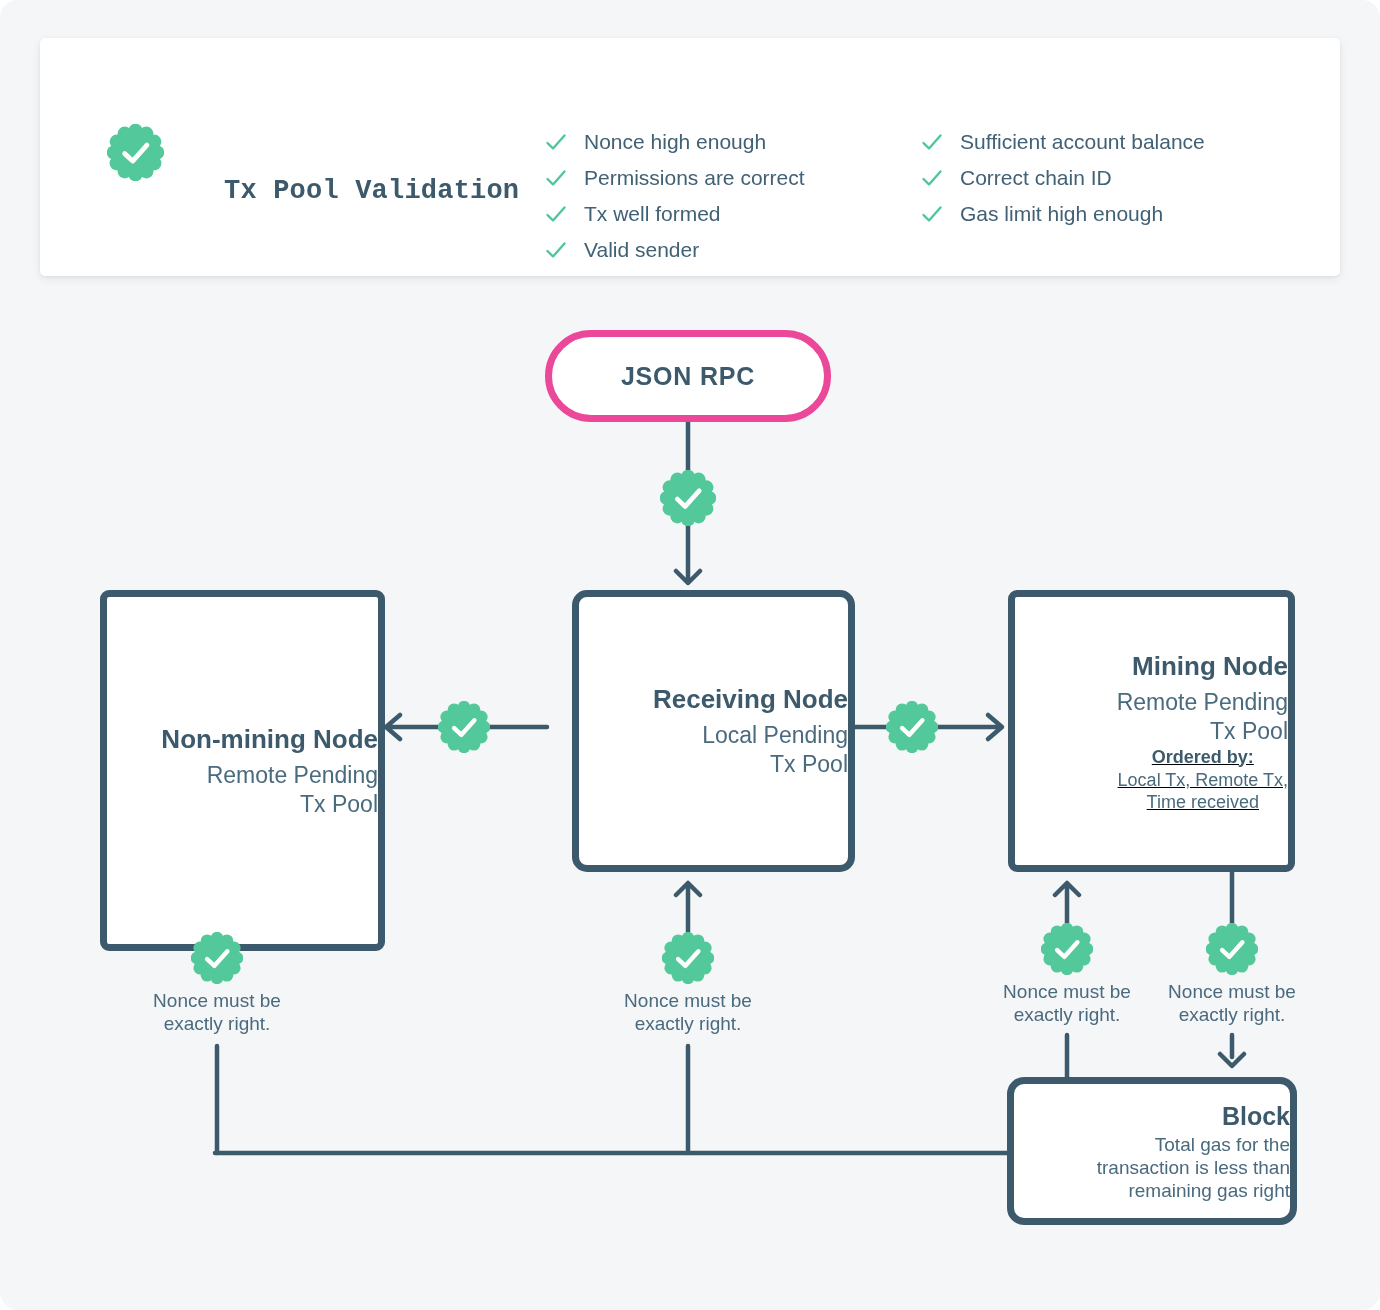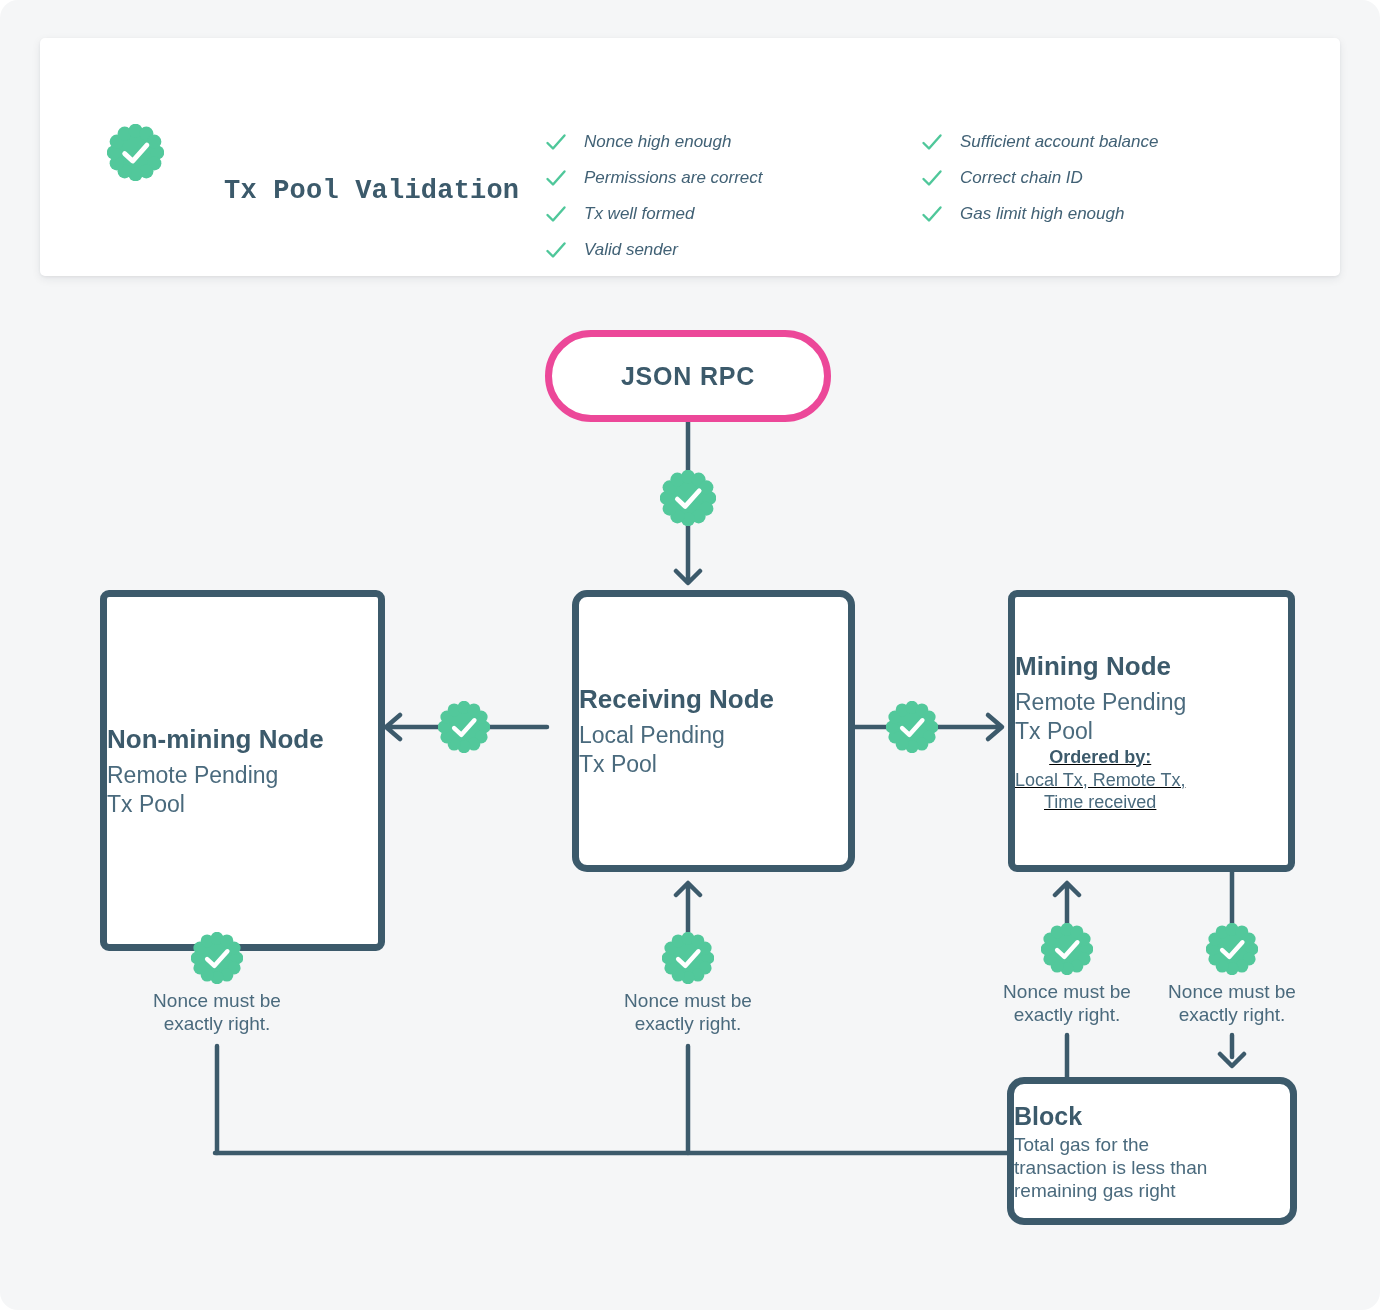--- a/index.html
+++ b/index.html
@@ -47,24 +47,23 @@
   .check-col.col1 { left: 504px; }
   .check-col.col2 { left: 880px; }
   .check-col li {
     height: 36px;
     display: flex;
     align-items: center;
     gap: 16px;
   }
   .check-col .tick { width: 24px; height: 24px; flex: 0 0 auto; }
   .check-col .lbl {
-    font-size: 17px;
+    font-size: 21px;
     color: #416175;
     white-space: nowrap;
-    font-style: italic;
   }
 
   
   .wires { position: absolute; left: 0; top: 0; z-index: 1; }
 
   .pill {
     position: absolute;
     left: 545px; top: 330px;
     width: 286px; height: 92px;
     background: #FFFFFF;
@@ -82,21 +81,21 @@
   }
 
   .node {
     position: absolute;
     background: #FFFFFF;
     border: 7px solid #3C5A6B;
     border-radius: 9px;
     box-sizing: border-box;
     display: flex;
     flex-direction: column;
-    align-items: flex-start;
+    align-items: flex-end;
     justify-content: center;
     text-align: center;
     z-index: 2;
   }
   #node-nonmining { left: 100px;  top: 590px; width: 285px; height: 361px; }
   #node-receiving { left: 572px; top: 590px; width: 283px; height: 282px; border-radius: 15px; }
   #node-mining    { left: 1008px; top: 590px; width: 287px; height: 282px; }
   #node-block     { left: 1007px; top: 1077px; width: 290px; height: 148px; border-radius: 17px; }
 
   .node-title {

